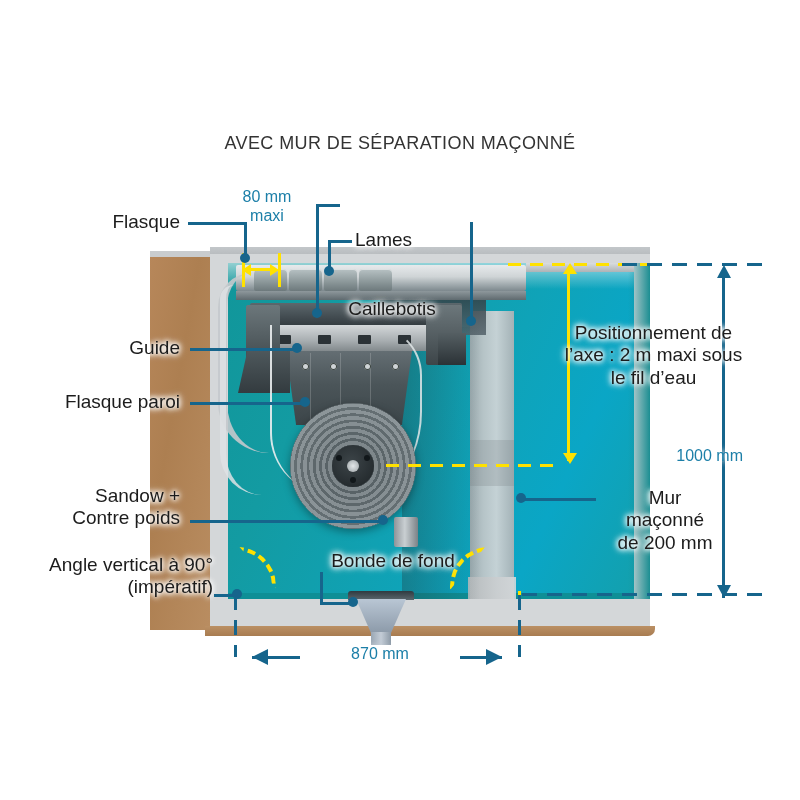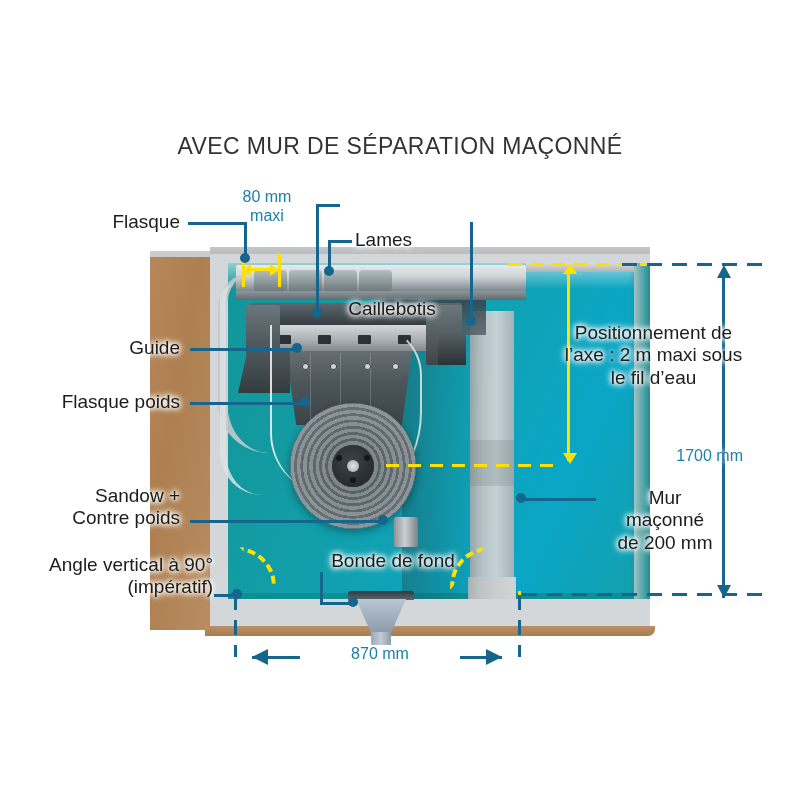--- a/index.html
+++ b/index.html
@@ -2,21 +2,21 @@
 <html><head>
 <meta charset="utf-8">
 <style>
   html,body{margin:0;padding:0;background:#ffffff;}
   body{width:800px;height:800px;overflow:hidden;
        font-family:"Liberation Sans","DejaVu Sans",sans-serif;}
   .stage{position:relative;width:800px;height:800px;background:#fff;}
 
   
   .title{position:absolute;left:0;top:133px;width:800px;text-align:center;
-         font-size:23px;letter-spacing:.4px;color:#333333;font-weight:400;}
+         font-size:18px;letter-spacing:.4px;color:#333333;font-weight:400;}
 
   
   .art{position:absolute;left:150px;top:255px;width:500px;height:390px;}
 
   
   .soil{position:absolute;left:0px;top:0px;width:60px;height:375px;
         background:linear-gradient(100deg,#b7875a 0%,#ad7f51 40%,#b98d61 100%);}
   .soil-top{position:absolute;left:0px;top:-4px;width:60px;height:6px;background:#c9ccce;}
 
   
@@ -302,21 +302,21 @@
 
     <div class="dash-h" style="left:472px;top:8px;width:150px"></div>
     <div class="dash-h" style="left:372px;top:338px;width:250px"></div>
     <div class="dash-v" style="left:84px;top:340px;height:62px"></div>
     <div class="dash-v" style="left:368px;top:340px;height:62px"></div>
   </div>
 
   <div class="dim-v" style="left:722px;top:276px;height:322px"></div>
   <div class="barr-up" style="left:716.5px;top:265px"></div>
   <div class="barr-dn" style="left:716.5px;top:585px"></div>
-  <div class="dimtxt" style="left:648px;top:447px;width:95px;text-align:right">1700 mm</div>
+  <div class="dimtxt" style="left:648px;top:447px;width:95px;text-align:right">1000 mm</div>
 
   <div class="dim-h" style="left:252px;top:656px;width:250px"></div>
   <div class="barr-l" style="left:252px;top:649px"></div>
   <div class="barr-r" style="left:486px;top:649px"></div>
   <div class="dimtxt c" style="left:300px;top:645px;width:160px;background:#fff">870 mm</div>
 
   <div class="dimtxt c" style="left:222px;top:188px;width:90px">80 mm
 maxi</div>
 
   <div class="lbl r" style="left:50px;top:211px;width:130px">Flasque</div>
@@ -324,21 +324,21 @@
   <div class="vlead" style="left:244px;top:222px;height:36px"></div>
   <div class="dot" style="left:240px;top:253px"></div>
 
   <div class="lbl r" style="left:60px;top:337px;width:120px">Guide</div>
   <div class="lead-w" style="left:190px;top:348px;width:70px"></div>
   <div class="lead" style="left:190px;top:348px;width:66px"></div>
   <div class="lead-w" style="left:256px;top:348px;width:42px;background:#fff"></div>
   <div class="lead" style="left:256px;top:348px;width:40px"></div>
   <div class="dot" style="left:292px;top:343px"></div>
 
-  <div class="lbl r" style="left:28px;top:391px;width:152px">Flasque poids</div>
+  <div class="lbl r" style="left:28px;top:391px;width:152px">Flasque paroi</div>
   <div class="lead" style="left:190px;top:402px;width:116px"></div>
   <div class="dot" style="left:300px;top:397px"></div>
 
   <div class="lbl r" style="left:40px;top:485px;width:140px">Sandow +
 Contre poids</div>
   <div class="lead" style="left:190px;top:520px;width:194px"></div>
   <div class="dot" style="left:378px;top:515px"></div>
 
   <div class="lbl r" style="left:18px;top:554px;width:195px">Angle vertical à 90°
 (impératif)</div>

